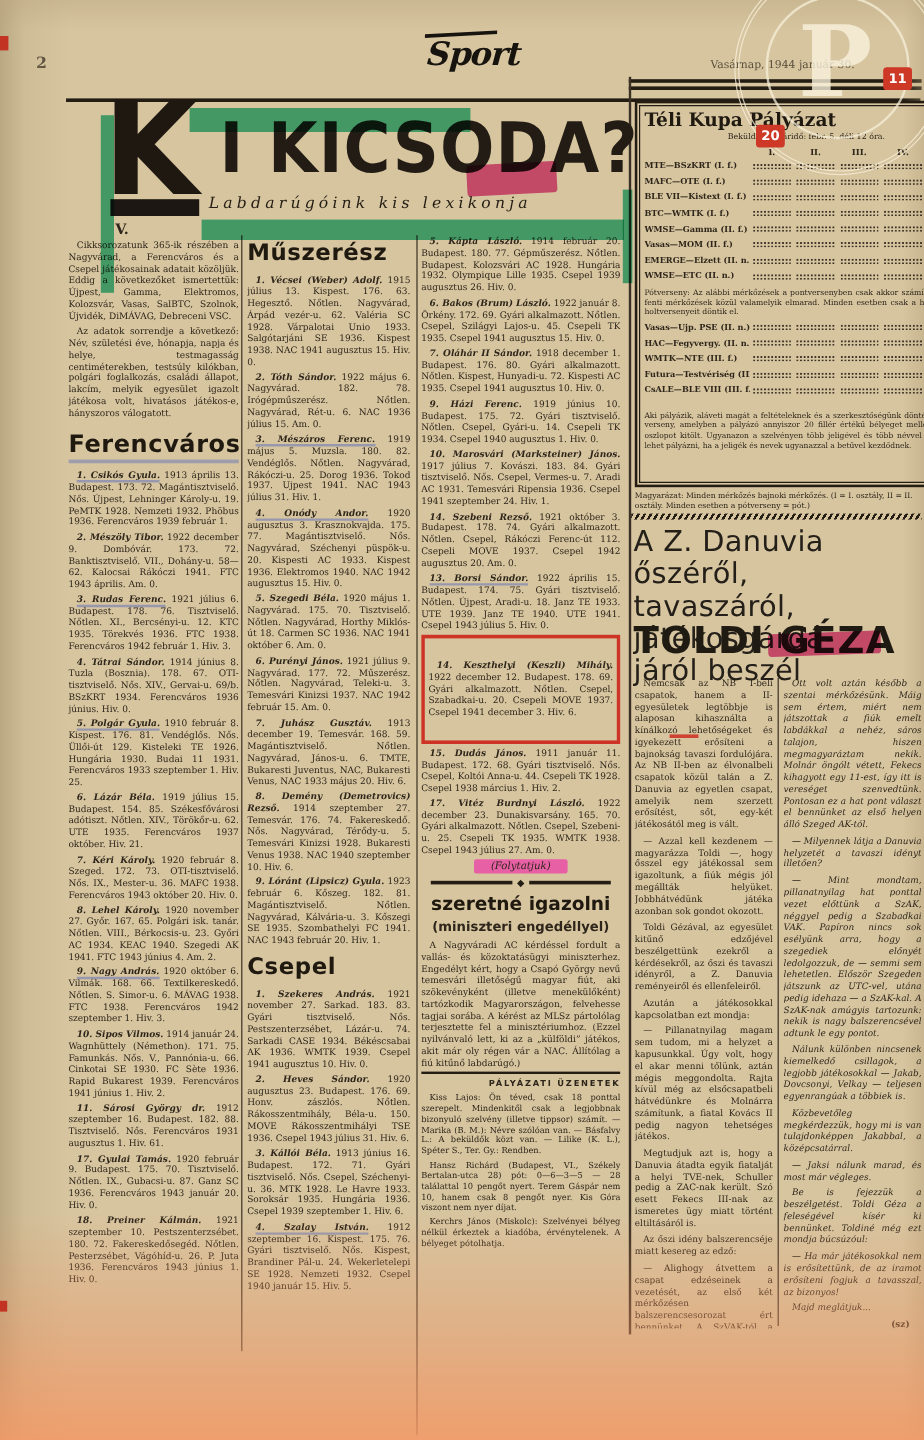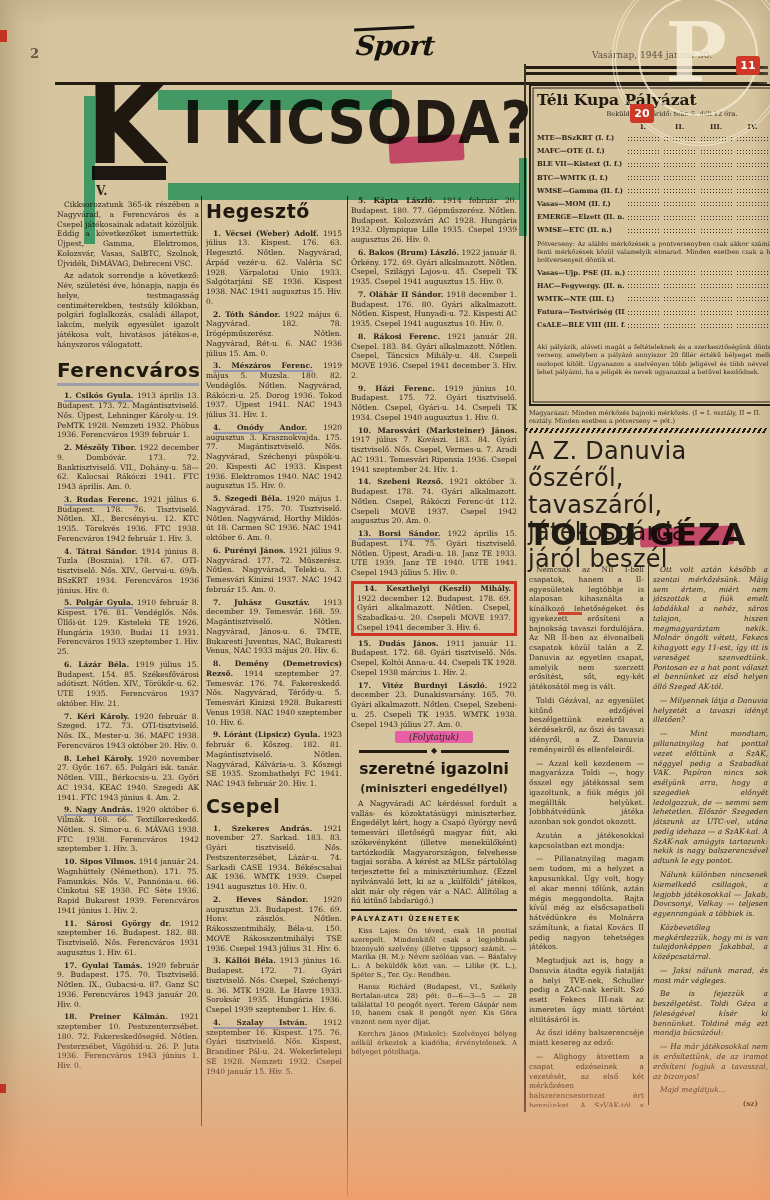--- a/index.html
+++ b/index.html
@@ -52,38 +52,38 @@
   .title-rest{position:absolute;left:183px;top:94px;font-family:"DejaVu Sans",sans-serif;font-weight:900;
     font-size:58px;line-height:1;letter-spacing:1px;color:#221c14;transform:scaleX(.92);transform-origin:left;z-index:10;}
   .blackbar{position:absolute;left:92px;top:166px;width:74px;height:14px;background:#1c1712;}
   .subtitle{position:absolute;left:174px;top:162px;width:346px;font-style:italic;font-size:13px;
     letter-spacing:3.5px;color:#241d13;z-index:10;}
   .partmark{position:absolute;left:96px;top:184px;font-weight:bold;font-size:12px;}
   
   .col{position:absolute;text-align:justify;font-size:7.5px;line-height:1.3;overflow:hidden;z-index:8;}
   .col p{margin:0 0 3px;text-indent:7px;}
   .ipara{text-indent:10px;}
-  .entry .ename{font-weight:bold;}
+  .entry .ename{font-style:italic;font-weight:bold;}
   .entry .ename[data-u="1"]{border-bottom:2px solid rgba(88,108,186,.5);}
   .sechead{font-family:"DejaVu Sans",sans-serif;font-weight:bold;color:#1f1910;
     font-size:20px;margin:5px 0 5px;text-indent:0 !important;letter-spacing:.5px;}
   .sechead.ul{border-bottom:3px solid rgba(88,108,186,.45);display:inline-block;padding-right:14px;}
   .sechead.mid{font-size:19px;}
-  .red-box{border:3px solid #cd3425;padding:0 3px;margin:2px -5px 4px -5px;}
+  .red-box{border:3px solid #cd3425;padding:18px 3px;margin:2px -5px 4px -5px;}
   .folyt{text-align:center;text-indent:0 !important;font-style:italic;font-size:8.5px;margin:5px 0 2px;}
   .folyt .hl{background:#e75fa4;mix-blend-mode:multiply;padding:1px 14px;border-radius:2px;}
   .orn{display:flex;align-items:center;margin:2px 8px 6px;}
   .orn .l{flex:1;height:2.5px;background:#241d13;}
   .orn .d{margin:0 4px;font-size:8px;color:#241d13;}
   .nac-t{font-family:"DejaVu Sans",sans-serif;font-weight:bold;font-size:15.5px;line-height:1.15;
     text-align:center;text-indent:0 !important;margin:4px 0 2px;color:#1f1910;}
   .nac-s{font-family:"DejaVu Sans",sans-serif;font-weight:bold;font-size:11px;text-align:center;
     text-indent:0 !important;margin:0 0 5px;}
   .paly-t{font-family:"DejaVu Sans",sans-serif;font-weight:bold;font-size:10.5px;letter-spacing:1.5px;
-    text-align:left;text-indent:0 !important;border-top:2px solid #241d13;padding-top:4px;margin:6px 0 4px;}
+    text-align:right;text-indent:0 !important;border-top:2px solid #241d13;padding-top:4px;margin:6px 0 4px;}
   .paly p{font-size:6.9px;line-height:1.28;}
   
   .vrule{position:absolute;width:1.2px;background:#3a3124;z-index:6;}
   .v1{left:201px;top:196px;height:930px;}
   .v2{left:347px;top:196px;height:1000px;}
   .v3{left:524px;top:64px;height:1048px;width:2px;}
   .v4{left:648px;top:565px;height:540px;width:1px;}
   
   .kupa{position:absolute;left:529px;top:84px;width:286px;height:322px;border:2px solid #241d13;
     box-shadow:inset 0 0 0 1.5px #d7c5a0, inset 0 0 0 2.5px #241d13;padding:4px 6px;box-sizing:border-box;
@@ -130,20 +130,21 @@
   <div class="masthead">Sport</div>
   <div class="issue-date">Vasárnap, 1944 január 30.</div>
   <div class="rule-main"></div>
   <div class="rule-r1"></div>
   <div class="rule-r2"></div>
 
   <div class="teal teal-kstripe"></div>
   <div class="bigK">K</div>
   <div class="title-rest">I KICSODA?</div>
   <div class="blackbar"></div>
+  <div class="subtitle">Labdarúgóink kis lexikonja</div>
   <div class="partmark">V.</div>
 
   <div class="col" style="left:57px;top:200px;width:142px;height:918px;">
     <div>
 
     <p class="ipara">Cikksorozatunk 365-ik részében a Nagyvárad, a Ferencváros és a Csepel játékosainak adatait közöljük. Eddig a következőket ismertettük: Újpest, Gamma, Elektromos, Kolozsvár, Vasas, SalBTC, Szolnok, Újvidék, DiMÁVAG, Debreceni VSC.</p>
         <p class="ipara">Az adatok sorrendje a következő: Név, születési éve, hónapja, napja és helye, testmagasság centiméterekben, testsúly kilókban, polgári foglalkozás, családi állapot, lakcím, melyik egyesület igazolt játékosa volt, hivatásos játékos-e, hányszoros válogatott.</p>
       </div>
     <div class="sechead ul">Ferencváros</div>
     <div>
@@ -158,21 +159,21 @@
         <p class="entry"><b class="ename" data-u="0">8. Lehel Károly.</b> <span>1920 november 27. Győr. 167. 65. Polgári isk. tanár. Nőtlen. VIII., Bérkocsis-u. 23. Győri AC 1934. KEAC 1940. Szegedi AK 1941. FTC 1943 június 4. Am. 2.</span></p>
         <p class="entry"><b class="ename" data-u="1">9. Nagy András.</b> <span>1920 október 6. Vilmák. 168. 66. Textilkereskedő. Nőtlen. S. Simor-u. 6. MÁVAG 1938. FTC 1938. Ferencváros 1942 szeptember 1. Hiv. 3.</span></p>
         <p class="entry"><b class="ename" data-u="0">10. Sipos Vilmos.</b> <span>1914 január 24. Wagnhüttely (Némethon). 171. 75. Famunkás. Nős. V., Pannónia-u. 66. Cinkotai SE 1930. FC Sète 1936. Rapid Bukarest 1939. Ferencváros 1941 június 1. Hiv. 2.</span></p>
         <p class="entry"><b class="ename" data-u="0">11. Sárosi György dr.</b> <span>1912 szeptember 16. Budapest. 182. 88. Tisztviselő. Nős. Ferencváros 1931 augusztus 1. Hiv. 61.</span></p>
         <p class="entry"><b class="ename" data-u="0">17. Gyulai Tamás.</b> <span>1920 február 9. Budapest. 175. 70. Tisztviselő. Nőtlen. IX., Gubacsi-u. 87. Ganz SC 1936. Ferencváros 1943 január 20. Hiv. 0.</span></p>
         <p class="entry"><b class="ename" data-u="0">18. Preiner Kálmán.</b> <span>1921 szeptember 10. Pestszenterzsébet. 180. 72. Fakereskedősegéd. Nőtlen. Pesterzsébet, Vágóhíd-u. 26. P. Juta 1936. Ferencváros 1943 június 1. Hiv. 0.</span></p>
       </div>
   </div>
 
   <div class="col" style="left:206px;top:194px;width:136px;height:1002px;">
-    <div class="sechead mid">Hegesztő</div>
+    <div class="sechead mid">Műszerész</div>
     <div>
 
     <p class="entry"><b class="ename" data-u="0">1. Vécsei (Weber) Adolf.</b> <span>1915 július 13. Kispest. 176. 63. Hegesztő. Nőtlen. Nagyvárad, Árpád vezér-u. 62. Valéria SC 1928. Várpalotai Unio 1933. Salgótarjáni SE 1936. Kispest 1938. NAC 1941 augusztus 15. Hiv. 0.</span></p>
         <p class="entry"><b class="ename" data-u="0">2. Tóth Sándor.</b> <span>1922 május 6. Nagyvárad. 182. 78. Irógépműszerész. Nőtlen. Nagyvárad, Rét-u. 6. NAC 1936 július 15. Am. 0.</span></p>
         <p class="entry"><b class="ename" data-u="1">3. Mészáros Ferenc.</b> <span>1919 május 5. Muzsla. 180. 82. Vendéglős. Nőtlen. Nagyvárad, Rákóczi-u. 25. Dorog 1936. Tokod 1937. Ujpest 1941. NAC 1943 július 31. Hiv. 1.</span></p>
         <p class="entry"><b class="ename" data-u="1">4. Onódy Andor.</b> <span>1920 augusztus 3. Krasznokvajda. 175. 77. Magántisztviselő. Nős. Nagyvárad, Széchenyi püspök-u. 20. Kispesti AC 1933. Kispest 1936. Elektromos 1940. NAC 1942 augusztus 15. Hiv. 0.</span></p>
         <p class="entry"><b class="ename" data-u="0">5. Szegedi Béla.</b> <span>1920 május 1. Nagyvárad. 175. 70. Tisztviselő. Nőtlen. Nagyvárad, Horthy Miklós-út 18. Carmen SC 1936. NAC 1941 október 6. Am. 0.</span></p>
         <p class="entry"><b class="ename" data-u="0">6. Purényi János.</b> <span>1921 július 9. Nagyvárad. 177. 72. Műszerész. Nőtlen. Nagyvárad, Teleki-u. 3. Temesvári Kinizsi 1937. NAC 1942 február 15. Am. 0.</span></p>
         <p class="entry"><b class="ename" data-u="0">7. Juhász Gusztáv.</b> <span>1913 december 19. Temesvár. 168. 59. Magántisztviselő. Nőtlen. Nagyvárad, János-u. 6. TMTE, Bukaresti Juventus, NAC, Bukaresti Venus, NAC 1933 május 20. Hiv. 6.</span></p>
         <p class="entry"><b class="ename" data-u="0">8. Demény (Demetrovics) Rezső.</b> <span>1914 szeptember 27. Temesvár. 176. 74. Fakereskedő. Nős. Nagyvárad, Térődy-u. 5. Temesvári Kinizsi 1928. Bukaresti Venus 1938. NAC 1940 szeptember 10. Hiv. 6.</span></p>
@@ -187,21 +188,20 @@
         <p class="entry"><b class="ename" data-u="1">4. Szalay István.</b> <span>1912 szeptember 16. Kispest. 175. 76. Gyári tisztviselő. Nős. Kispest, Brandiner Pál-u. 24. Wekerletelepi SE 1928. Nemzeti 1932. Csepel 1940 január 15. Hiv. 5.</span></p>
       </div>
   </div>
 
   <div class="col" style="left:351px;top:196px;width:166px;height:922px;">
     <div>
 
     <p class="entry"><b class="ename" data-u="0">5. Kápta László.</b> <span>1914 február 20. Budapest. 180. 77. Gépműszerész. Nőtlen. Budapest. Kolozsvári AC 1928. Hungária 1932. Olympique Lille 1935. Csepel 1939 augusztus 26. Hiv. 0.</span></p>
         <p class="entry"><b class="ename" data-u="0">6. Bakos (Brum) László.</b> <span>1922 január 8. Örkény. 172. 69. Gyári alkalmazott. Nőtlen. Csepel, Szilágyi Lajos-u. 45. Csepeli TK 1935. Csepel 1941 augusztus 15. Hiv. 0.</span></p>
         <p class="entry"><b class="ename" data-u="0">7. Oláhár II Sándor.</b> <span>1918 december 1. Budapest. 176. 80. Gyári alkalmazott. Nőtlen. Kispest, Hunyadi-u. 72. Kispesti AC 1935. Csepel 1941 augusztus 10. Hiv. 0.</span></p>
-        <p class="entry"><b class="ename" data-u="0">8. Rákosi Ferenc.</b> <span>1921 január 28. Csepel. 183. 84. Gyári alkalmazott. Nőtlen. Csepel, Táncsics Mihály-u. 48. Csepeli MOVE 1936. Csepel 1941 december 3. Hiv. 2.</span></p>
         <p class="entry"><b class="ename" data-u="0">9. Házi Ferenc.</b> <span>1919 június 10. Budapest. 175. 72. Gyári tisztviselő. Nőtlen. Csepel, Gyári-u. 14. Csepeli TK 1934. Csepel 1940 augusztus 1. Hiv. 0.</span></p>
         <p class="entry"><b class="ename" data-u="0">10. Marosvári (Marksteiner) János.</b> <span>1917 július 7. Kovászi. 183. 84. Gyári tisztviselő. Nős. Csepel, Vermes-u. 7. Aradi AC 1931. Temesvári Ripensia 1936. Csepel 1941 szeptember 24. Hiv. 1.</span></p>
         <p class="entry"><b class="ename" data-u="0">14. Szebeni Rezső.</b> <span>1921 október 3. Budapest. 178. 74. Gyári alkalmazott. Nőtlen. Csepel, Rákóczi Ferenc-út 112. Csepeli MOVE 1937. Csepel 1942 augusztus 20. Am. 0.</span></p>
         <p class="entry"><b class="ename" data-u="1">13. Borsi Sándor.</b> <span>1922 április 15. Budapest. 174. 75. Gyári tisztviselő. Nőtlen. Újpest, Aradi-u. 18. Janz TE 1933. UTE 1939. Janz TE 1940. UTE 1941. Csepel 1943 július 5. Hiv. 0.</span></p>
       </div>
     <p class="entry red-box"><b class="ename">14. Keszthelyi (Keszli) Mihály.</b> <span>1922 december 12. Budapest. 178. 69. Gyári alkalmazott. Nőtlen. Csepel, Szabadkai-u. 20. Csepeli MOVE 1937. Csepel 1941 december 3. Hiv. 6.</span></p>
     <div>
 
     <p class="entry"><b class="ename" data-u="0">15. Dudás János.</b> <span>1911 január 11. Budapest. 172. 68. Gyári tisztviselő. Nős. Csepel, Koltói Anna-u. 44. Csepeli TK 1928. Csepel 1938 március 1. Hiv. 2.</span></p>
         <p class="entry"><b class="ename" data-u="0">17. Vitéz Burdnyi László.</b> <span>1922 december 23. Dunakisvarsány. 165. 70. Gyári alkalmazott. Nőtlen. Csepel, Szebeni-u. 25. Csepeli TK 1935. WMTK 1938. Csepel 1943 július 27. Am. 0.</span></p>
@@ -366,22 +366,22 @@
 
   <div class="dan-head">
     <div>A Z. Danuvia őszéről,</div>
     <div>tavaszáról, játékosgárdá-</div>
     <div>járól beszél</div>
   </div>
   <div class="dan-name">TOLDI GÉZA</div>
   <div class="dan-col dan-left">
 
   <p>Nemcsak az NB I-beli csapatok, hanem a II-egyesületek legtöbbje is alaposan kihasználta a kínálkozó lehetőségeket és igyekezett erősíteni a bajnokság tavaszi fordulójára. Az NB II-ben az élvonalbeli csapatok közül talán a Z. Danuvia az egyetlen csapat, amelyik nem szerzett erősítést, sőt, egy-két játékosától meg is vált.</p>
+      <p>— Azzal kell kezdenem — magyarázza Toldi —, hogy ősszel egy játékossal sem igazoltunk, a fiúk mégis jól megállták helyüket. Jobbhátvédünk játéka azonban sok gondot okozott.</p>
       <p>Toldi Gézával, az egyesület kitűnő edzőjével beszélgettünk ezekről a kérdésekről, az őszi és tavaszi idényről, a Z. Danuvia reményeiről és ellenfeleiről.</p>
-      <p>— Azzal kell kezdenem — magyarázza Toldi —, hogy ősszel egy játékossal sem igazoltunk, a fiúk mégis jól megállták helyüket. Jobbhátvédünk játéka azonban sok gondot okozott.</p>
       <p>Azután a játékosokkal kapcsolatban ezt mondja:</p>
       <p>— Pillanatnyilag magam sem tudom, mi a helyzet a kapusunkkal. Úgy volt, hogy el akar menni tőlünk, aztán mégis meggondolta. Rajta kívül még az elsőcsapatbeli hátvédünkre és Molnárra számítunk, a fiatal Kovács II pedig nagyon tehetséges játékos.</p>
       <p>Megtudjuk azt is, hogy a Danuvia átadta egyik fiatalját a helyi TVE-nek, Schuller pedig a ZAC-nak került. Szó esett Fekecs III-nak az ismeretes ügy miatt történt eltiltásáról is.</p>
       <p>Az őszi idény balszerencséje miatt kesereg az edző:</p>
       <p>— Alighogy átvettem a csapat edzéseinek a vezetését, az első két mérkőzésen balszerencsesorozat ért bennünket. A SzVAK-tól a hajrában 4:2-re kikaptunk, pedig jól játszott Velkey is. A vasárnapi mérkőzésen a 90. percben kapott góllal 1:0-ra kikaptunk — Brotko I vágta el „lehetetlen” helyzetből minden reményünket.</p>
     </div>
   <div class="dan-col dan-right">
     <div>
 
     <p>Ott volt aztán később a szentai mérkőzésünk. Máig sem értem, miért nem játszottak a fiúk emelt labdákkal a nehéz, sáros talajon, hiszen megmagyaráztam nekik. Molnár öngólt vétett, Fekecs kihagyott egy 11-est, így itt is vereséget szenvedtünk. Pontosan ez a hat pont választ el bennünket az első helyen álló Szeged AK-tól.</p>

